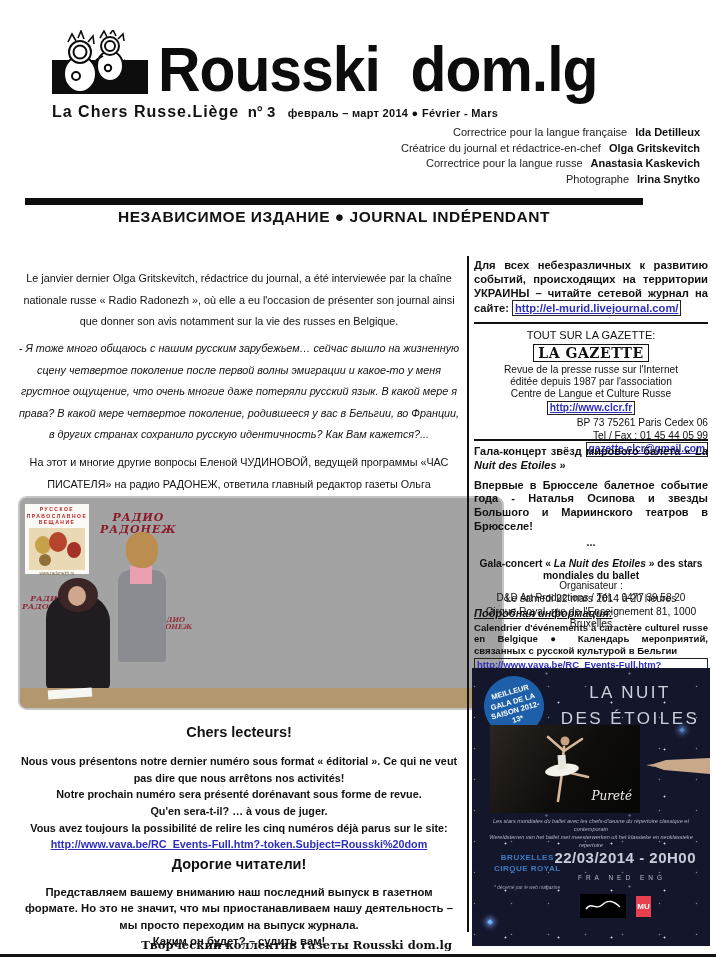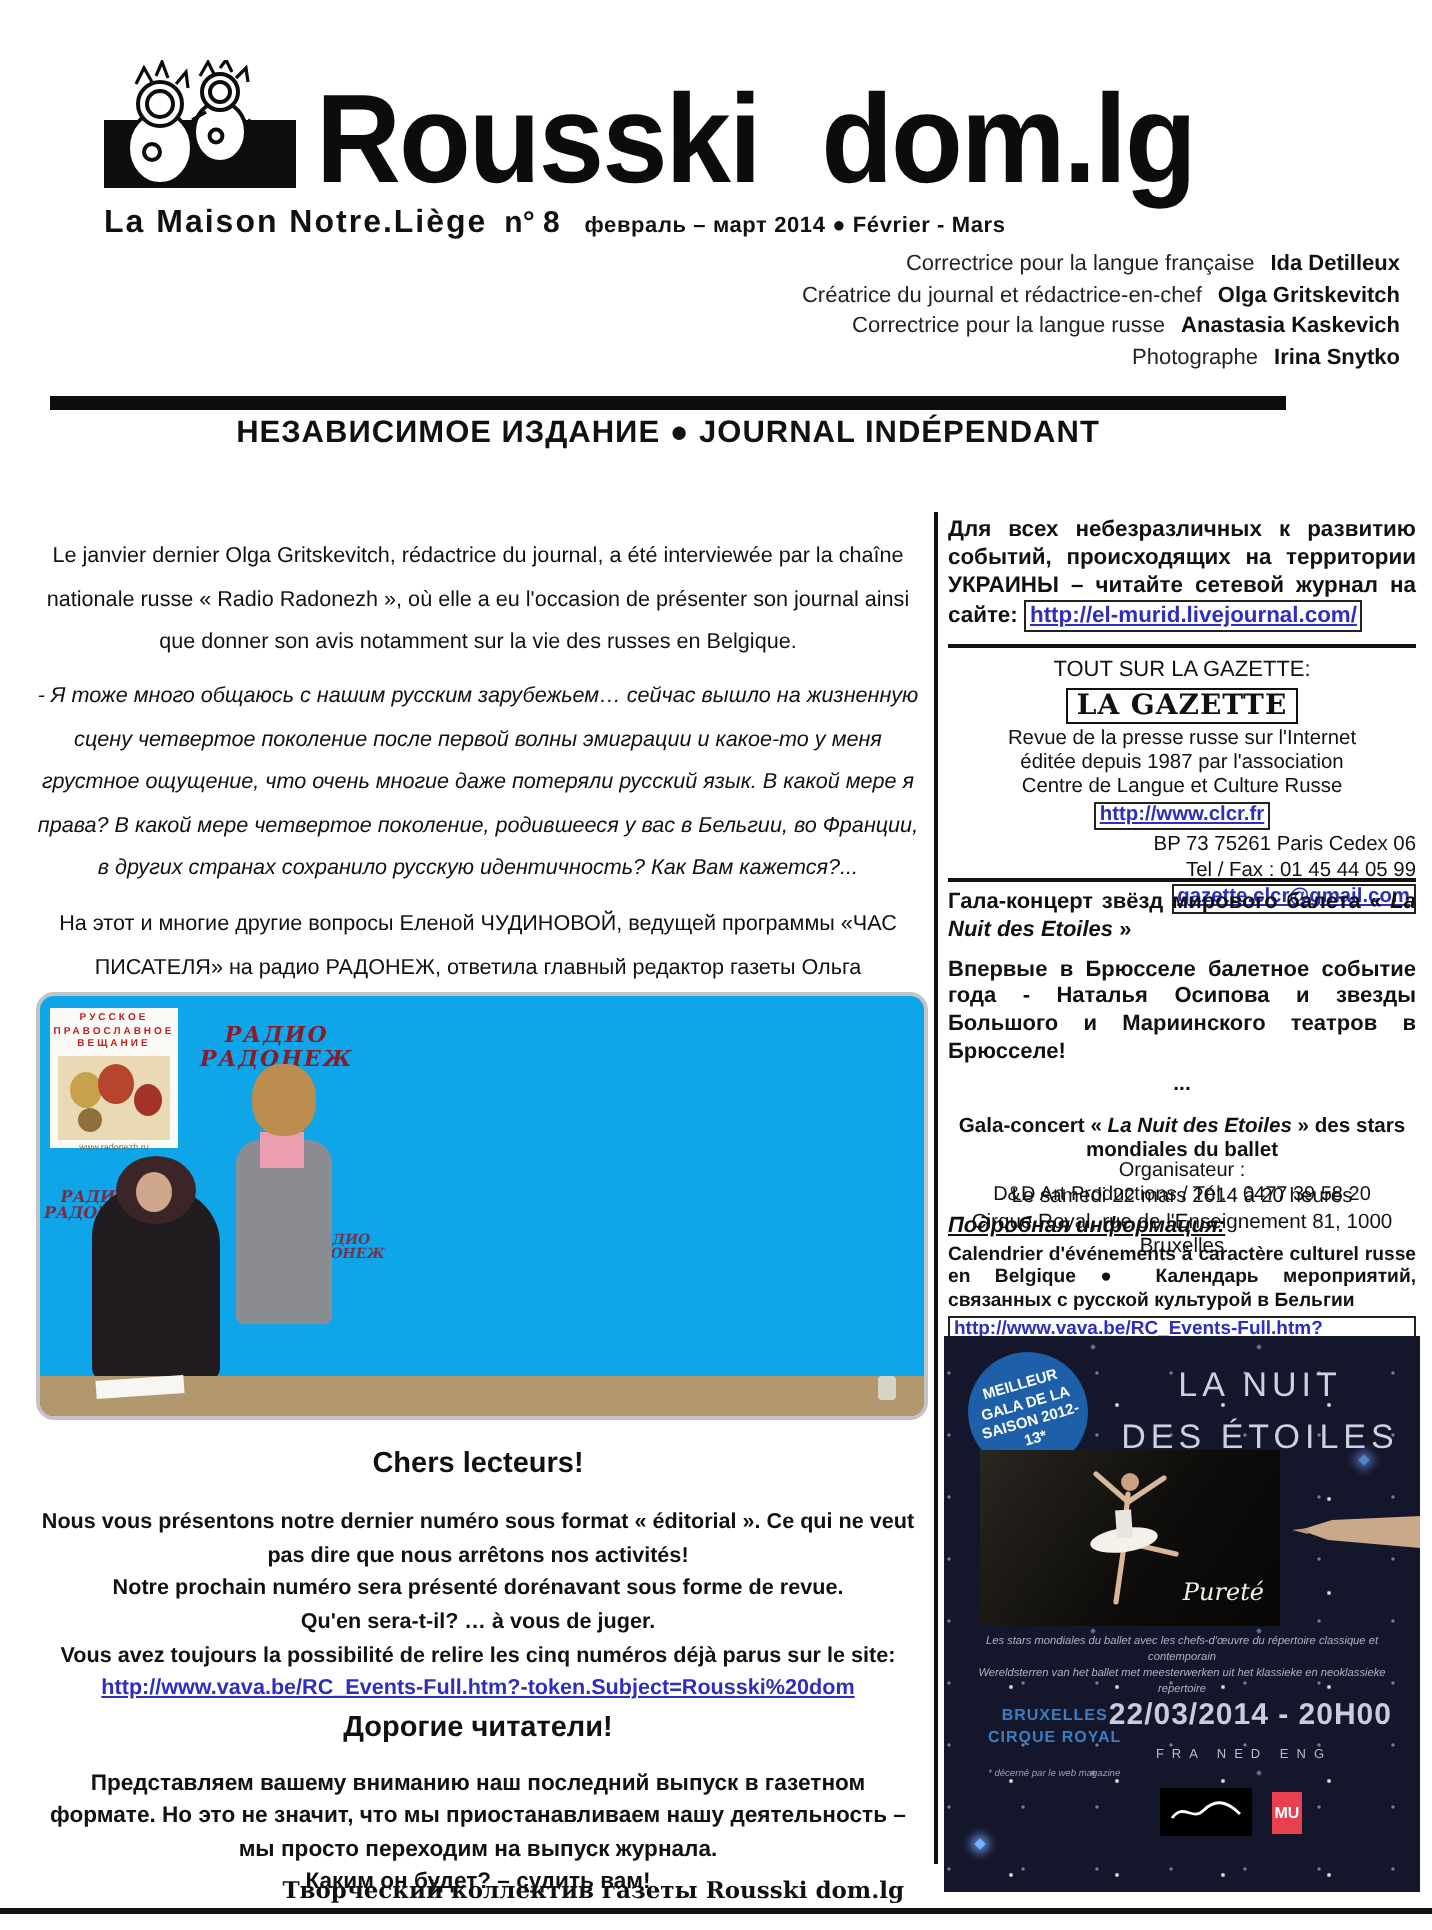--- a/index.html
+++ b/index.html
@@ -40,22 +40,22 @@
     font-weight:700;font-size:10.5px;line-height:1.35;white-space:pre-line;}
   .h-chers{top:460px;text-align:center;font-weight:800;font-size:14.5px;}
   .chers-p{top:489px;text-align:center;font-weight:700;font-size:10.8px;line-height:1.55;}
   .site-p{top:556px;text-align:center;font-weight:700;font-size:10.8px;line-height:1.5;}
   .h-dorogie{top:592px;text-align:center;font-weight:800;font-size:14.5px;}
   .dorogie-p{top:620px;text-align:center;font-weight:700;font-size:11.3px;line-height:1.45;}
   .signature{top:674px;text-align:right;padding-right:8px;box-sizing:border-box;
     font-family:"DejaVu Serif",serif;font-weight:700;font-size:11.5px;}
 
   
-  .photo{position:absolute;left:282px;top:232px;width:158px;height:210px;background:#0ea5e9;
-    border:2.5px solid #c4c4c4;border-radius:9px;overflow:hidden;}
+  .photo{position:absolute;left:282px;top:232px;width:158px;height:210px;background:#a3a3a3;
+    border:2.5px solid #c4c4c4;border-radius:9px;overflow:hidden;padding-left:40px;}
   .ph-poster{position:absolute;left:5px;top:6px;width:64px;height:70px;background:#fbfaf7;}
   .ph-poster .t{color:#c02020;font-weight:700;font-size:5px;letter-spacing:1.5px;line-height:6.5px;text-align:center;margin-top:2px;}
   .ph-illu{position:relative;margin:2px auto 0;width:56px;height:42px;background:#e9d9b4;overflow:hidden;}
   .blob{position:absolute;border-radius:50%;}
   .ph-site{color:#7a6a4a;font-size:4.5px;text-align:center;margin-top:1px;}
   .radio-logo{position:absolute;color:#8b1a2a;font-family:"DejaVu Serif",serif;font-weight:700;
     font-style:italic;text-align:center;line-height:1.05;}
   .rl-main{left:80px;top:14px;font-size:11px;letter-spacing:1px;}
   .rl-side{left:2px;top:96px;font-size:8px;opacity:.85;}
   .rl-side2{left:128px;top:118px;font-size:7px;opacity:.8;}
@@ -153,22 +153,22 @@
     <g stroke="#0d0d0d" stroke-width="1.6" fill="none">
       <path d="M18 12 l4 -8 4 7 M28 8 l3 -7 3 8 M38 12 l5 -6 1 8"></path>
       <path d="M50 8 l4 -7 3 6 M60 4 l3 -4 3 6 M68 9 l5 -5 1 7"></path>
       <path d="M12 34 l-6 3 M14 44 l-7 5 M46 30 l7 -4 M74 30 l7 4"></path>
     </g>
   </svg>
 
   <div class="masthead-title">Rousski  dom.lg</div>
 
   <div class="edition-line">
-    <span class="edition-name">La Maison Notre.Liège</span>
-    <span class="edition-issue">n° 8</span>
+    <span class="edition-name">La Chers Russe.Liège</span>
+    <span class="edition-issue">n° 3</span>
     <span class="edition-dates">февраль – март 2014  ●  Février - Mars</span>
   </div>
 
   <div class="credits">
     <div class="credit-row">
       <span>Correctrice pour la langue française</span><b>Ida Detilleux</b>
     </div>
     <div class="credit-row">
       <span>Créatrice du journal et rédactrice-en-chef</span><b>Olga Gritskevitch</b>
     </div>

